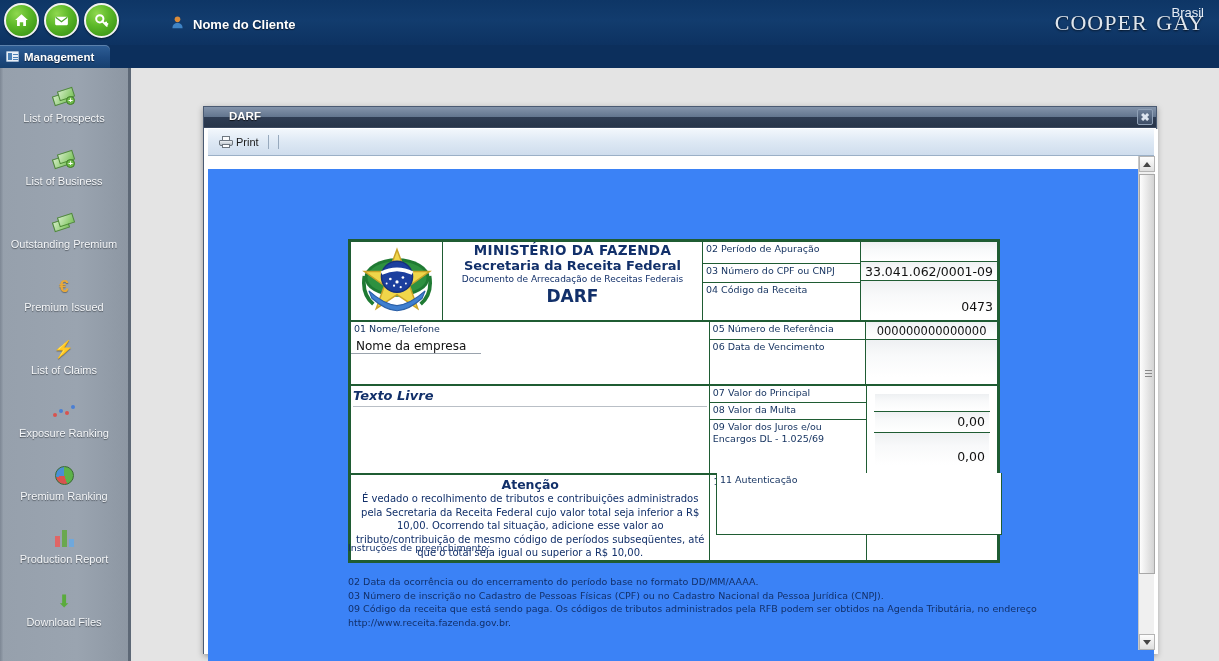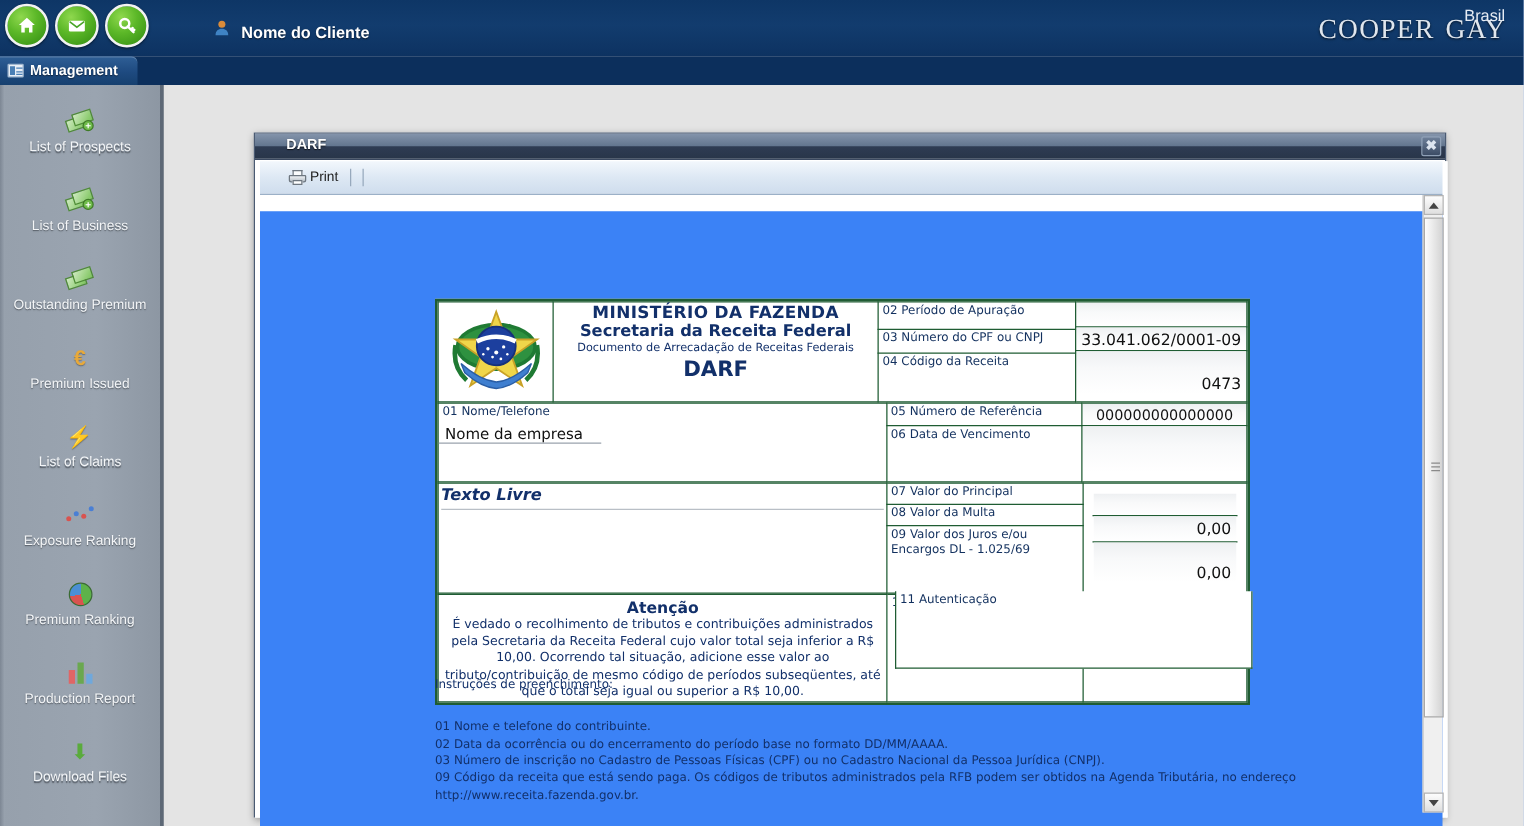--- a/index.html
+++ b/index.html
@@ -175,21 +175,21 @@
   }
   #darf-body {
     position:absolute; left:0; top:22px; width:954px; height:525px;
     border:4px solid #ffffff; border-top:0;
     background:#ffffff;
   }
   #darf-toolbar {
     height:27px;
     background:linear-gradient(to bottom,#f2f7fc 0%,#dde8f4 50%,#cfdded 100%);
     border-bottom:1px solid #9bb0c7;
-    display:flex; align-items:center; padding-left:20px; gap:3px;
+    display:flex; align-items:center; padding-left:8px; gap:3px;
   }
   #print-button {
     display:flex; align-items:center; gap:3px; cursor:pointer;
     padding:1px 3px; font-size:11px; color:#1a1a1a;
   }
   .sep { width:1px; height:14px; background:#97a9bd; margin:0 3px; }
   .printer {
     width:14px; height:12px; position:relative;
   }
   .printer .body {
@@ -571,21 +571,20 @@
             </tbody>
               </table>
 
             <div style="position:absolute; left:366px; top:232px; width:286px; height:62px; border:1px solid #1f5c33; border-top:0; background:#fff;">
               <div class="fld-label">11 Autenticação</div>
             </div>
           </div>
 
           <div id="instr">
             <div id="instr-title">Instruções de preenchimento:</div>
-            <div class="instr-line">01 Nome e telefone do contribuinte.</div>
             <div class="instr-line">02 Data da ocorrência ou do encerramento do período base no formato DD/MM/AAAA.</div>
             <div class="instr-line">03 Número de inscrição no Cadastro de Pessoas Físicas (CPF) ou no Cadastro Nacional da Pessoa Jurídica (CNPJ).</div>
             <div class="instr-line">09 Código da receita que está sendo paga. Os códigos de tributos administrados pela RFB podem ser obtidos na Agenda Tributária, no endereço http://www.receita.fazenda.gov.br.</div>
           </div>
 
         </div>
       </div>
 
       <div id="vscroll">
         <div class="sb-btn" id="sb-up">

